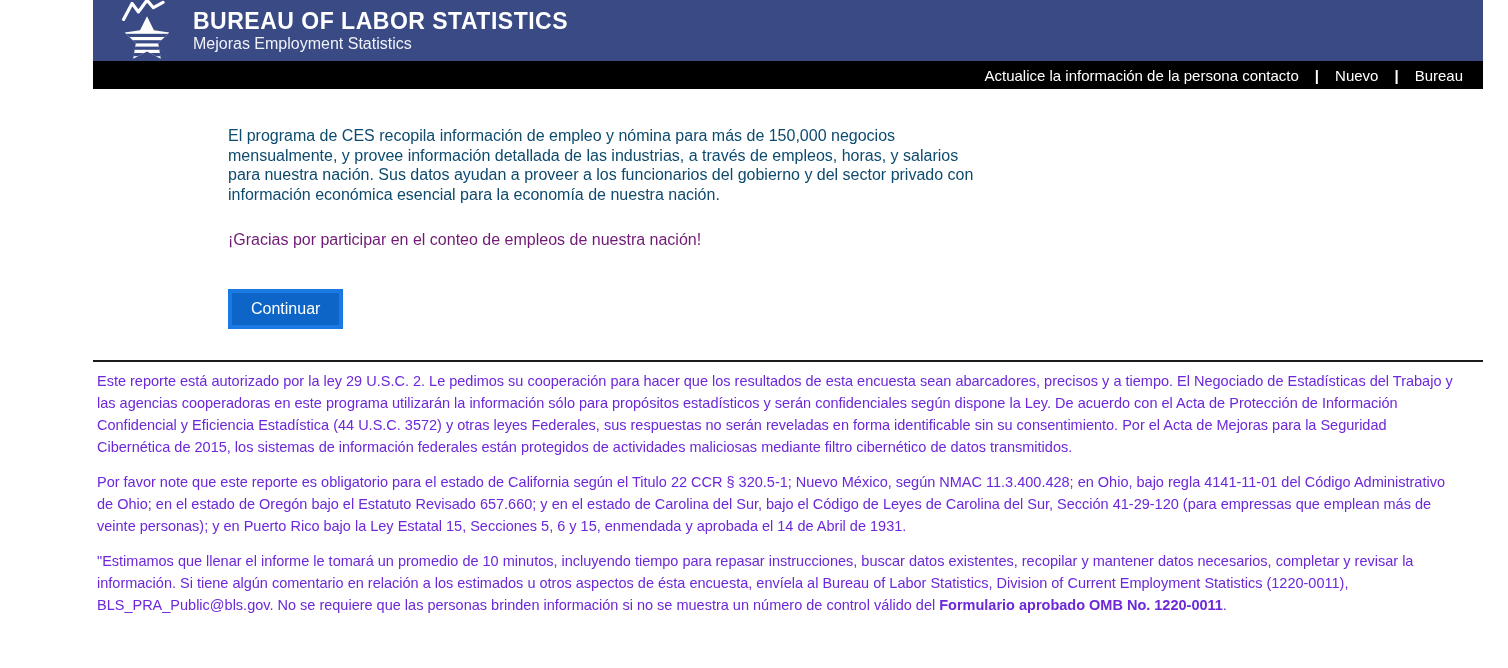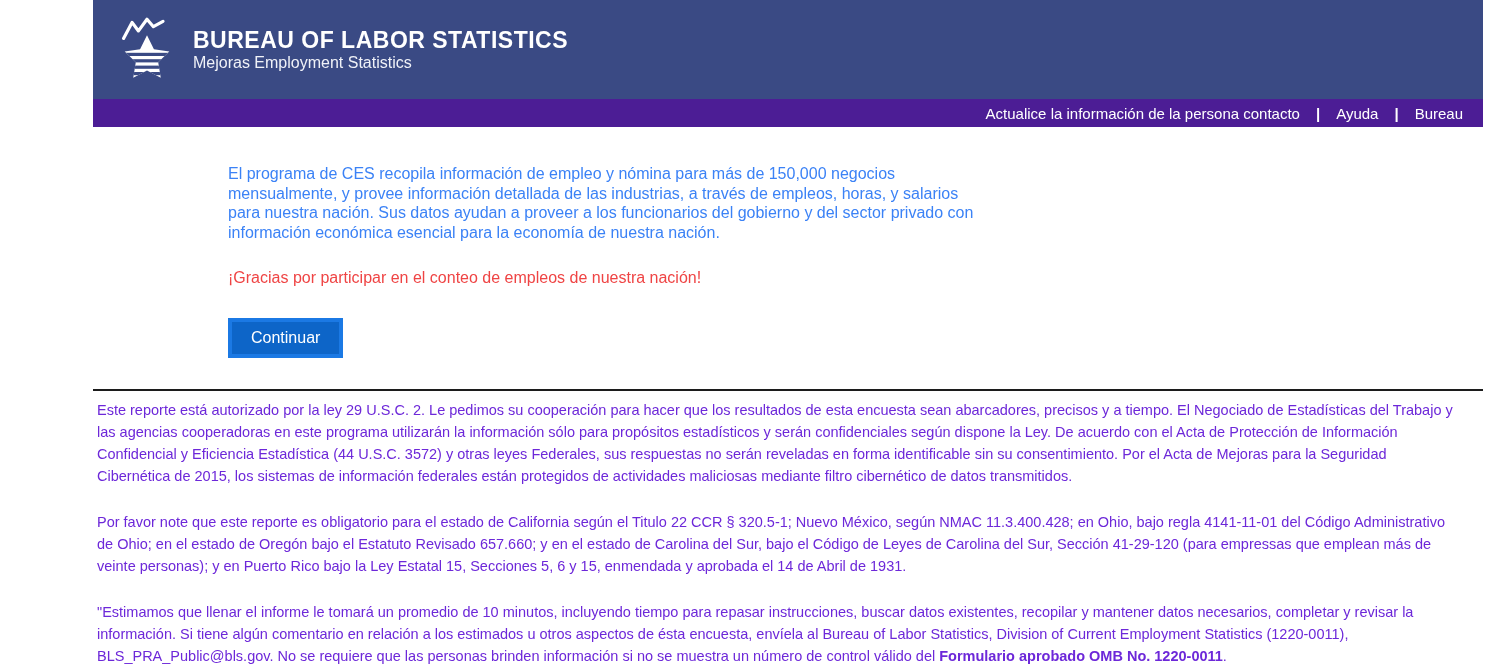--- a/index.html
+++ b/index.html
@@ -9,21 +9,21 @@
     width: 1508px;
     min-height: 668px;
     color: #1a1a1a;
     position: relative;
   }
   .band { margin-left: 93px; width: 1390px; }
 
   
   .header-bar {
     background: #3a4a84;
-    height: 99px;
+    height: 61px;
     display: flex;
     align-items: center;
     padding-left: 22px;
   }
   .logo { width: 64px; height: 64px; flex: 0 0 auto; }
   .header-titles { margin-left: 14px; }
   .header-title {
     color: #ffffff;
     font-size: 23px;
     font-weight: bold;
@@ -31,21 +31,21 @@
     line-height: 26px;
   }
   .header-subtitle {
     color: #f0f2f8;
     font-size: 16px;
     line-height: 20px;
   }
 
   
   .red-bar {
-    background: #4c1d95;
+    background: #000000;
     height: 28px;
     display: flex;
     align-items: center;
     justify-content: flex-end;
     padding-right: 20px;
     font-size: 15px;
   }
   .red-bar a {
     color: #ffffff;
     text-decoration: none;
@@ -56,31 +56,31 @@
     font-weight: bold;
     margin: 0 16px;
   }
 
   
   .intro {
     margin: 37px 0 0 228px;
     max-width: 762px;
     font-size: 16px;
     line-height: 19.5px;
-    color: #3b82f6;
+    color: #0c4a6e;
   }
   .thanks {
     margin: 26px 0 0 228px;
     font-size: 16px;
     line-height: 19.5px;
-    color: #ef4444;
+    color: #701a75;
   }
   .btn-continue {
     display: inline-block;
-    margin: 30px 0 0 228px;
+    margin: 39px 0 0 228px;
     background: #0d65c8;
     border: 4px solid #1b79e4;
     color: #ffffff;
     font-family: "Liberation Sans", sans-serif;
     font-size: 16px;
     padding: 7px 19px;
     cursor: pointer;
   }
 
   
@@ -93,21 +93,21 @@
 
   
   .legal {
     margin: 8px 45px 0 97px;
     width: 1366px;
     font-size: 14.5px;
     line-height: 22px;
     color: #6d28d9;
   }
   .legal p { margin-top: 0; }
-  .legal p + p { margin-top: 24px; }
+  .legal p + p { margin-top: 13px; }
 </style>
 </head>
 <body>
 
 <div class="page">
 
   
   <div class="band header-bar">
     <span>
       <svg class="logo" viewBox="0 0 60 60" aria-hidden="true">
@@ -129,21 +129,21 @@
     <div class="header-titles">
       <div class="header-title">BUREAU OF LABOR STATISTICS</div>
       <div class="header-subtitle">Mejoras Employment Statistics</div>
     </div>
   </div>
 
   
   <div class="band red-bar">
     <a>Actualice la información de la persona contacto</a>
     <span class="sep">|</span>
-    <a>Ayuda</a>
+    <a>Nuevo</a>
     <span class="sep">|</span>
     <a>Bureau</a>
   </div>
 
   
   <p class="intro">El programa de CES recopila información de empleo y nómina para más de 150,000 negocios mensualmente, y provee información detallada de las industrias, a través de empleos, horas, y salarios para nuestra nación. Sus datos ayudan a proveer a los funcionarios del gobierno y del sector privado con información económica esencial para la economía de nuestra nación.</p>
   <p class="thanks">¡Gracias por participar en el conteo de empleos de nuestra nación!</p>
 
   <button class="btn-continue" type="button">Continuar</button>
 

